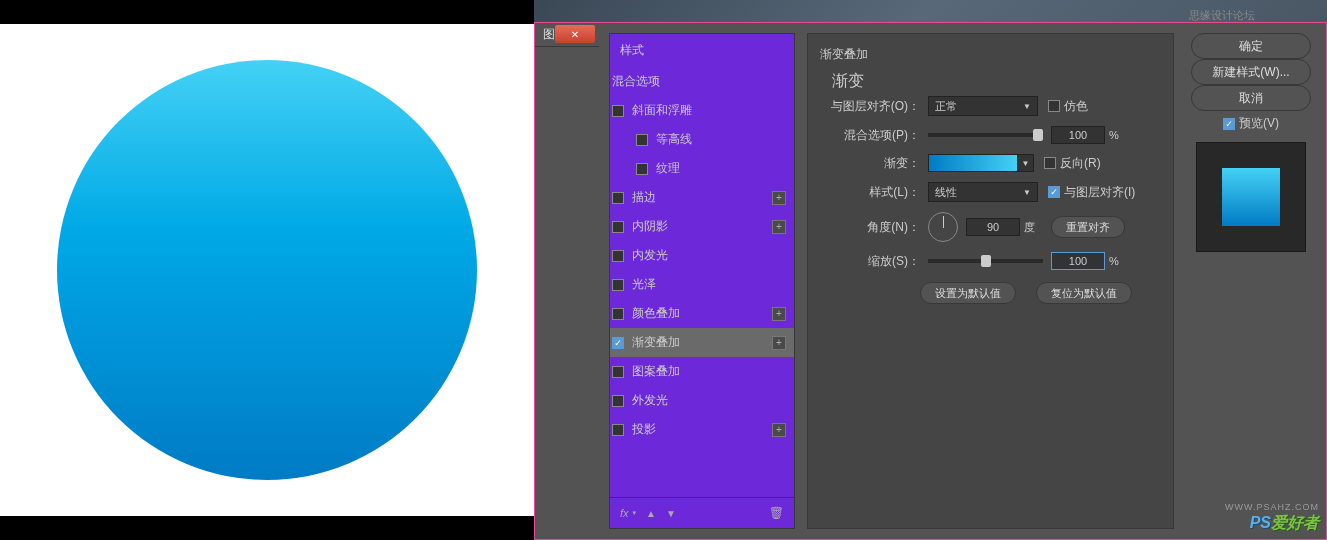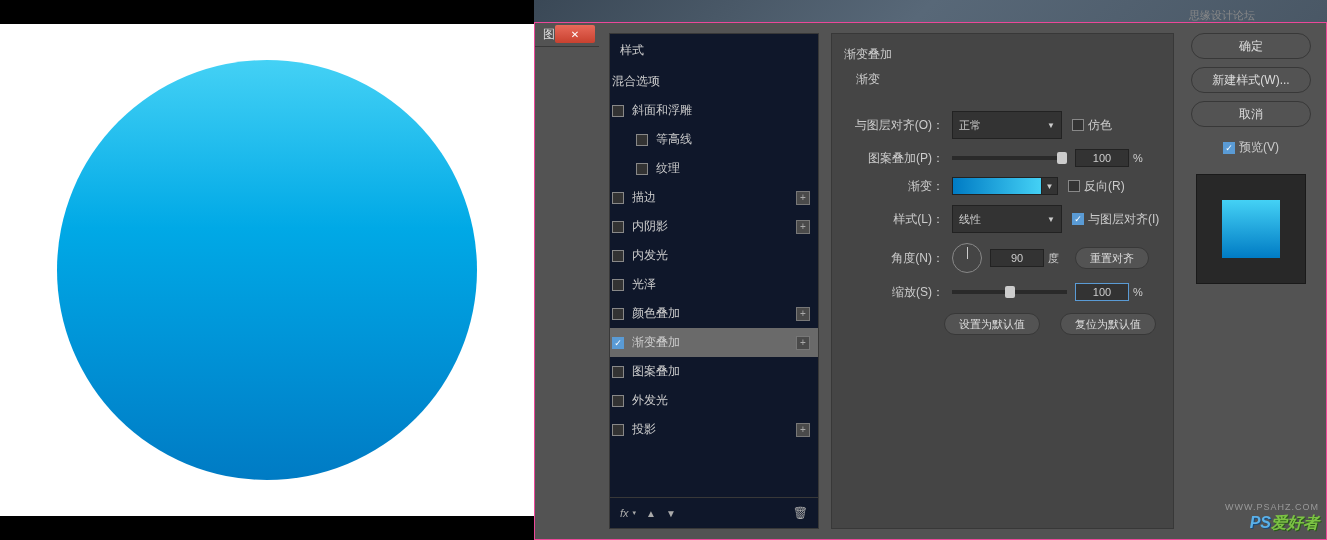--- a/index.html
+++ b/index.html
@@ -69,22 +69,22 @@
     }
     .dialog-body {
       flex: 1;
       display: flex;
       padding: 10px;
       gap: 12px;
     }
     
     
     .styles-panel {
-      width: 210px;
-      background: #0f172a;
+      width: 186px;
+      background: #6d28d9;
       border: 1px solid #383838;
       display: flex;
       flex-direction: column;
     }
     .styles-header {
       padding: 8px 10px;
       font-size: 12px;
       color: #ccc;
     }
     .style-item {
@@ -142,39 +142,39 @@
       background: #454545;
       border: 1px solid #383838;
       padding: 12px;
     }
     .section-title {
       font-size: 12px;
       color: #ccc;
       margin-bottom: 8px;
     }
     .fieldset-label {
-      font-size: 12px;
-      color: #ccc;
-      margin-bottom: 23px;
+      font-size: 16px;
+      color: #ccc;
+      margin-bottom: 4px;
       padding-left: 12px;
     }
     .row {
       display: flex;
       align-items: center;
       margin-bottom: 10px;
       font-size: 12px;
       color: #ccc;
     }
     .label {
       width: 108px;
       text-align: right;
       padding-right: 8px;
     }
     .select {
-      width: 110px; height: 28px;
+      width: 110px; height: 20px;
       background: #333;
       border: 1px solid #222;
       color: #ccc;
       padding: 0 6px;
       display: flex;
       align-items: center;
       justify-content: space-between;
       font-size: 11px;
     }
     .select .caret { font-size: 8px; }
@@ -259,21 +259,21 @@
       gap: 20px;
       margin-top: 12px;
       margin-left: 100px;
     }
     
     
     .right-panel {
       width: 130px;
       display: flex;
       flex-direction: column;
-      gap: 8px;
+      gap: 0;
       align-items: center;
     }
     .big-btn {
       width: 120px; height: 26px;
       background: #535353;
       border: 1px solid #383838;
       border-radius: 13px;
       color: #ddd;
       font-size: 12px;
       display: flex;
@@ -415,21 +415,21 @@
         <span class="label">与图层对齐(O)：</span>
         <div class="select">
           <span>正常</span>
           <span class="caret">▼</span>
         </div>
         <span class="chk2"></span>
         <span>仿色</span>
       </div>
 
       <div class="row">
-        <span class="label">图案叠加(P)：</span>
+        <span class="label">混合选项(P)：</span>
         <div class="slider-track">
           <div class="slider-thumb" style="left:105px;"></div>
         </div>
         <div class="num-input">100</div>
         <span class="unit">%</span>
       </div>
 
       <div class="row">
         <span class="label">渐变：</span>
         <div class="gradient-swatch"></div>

